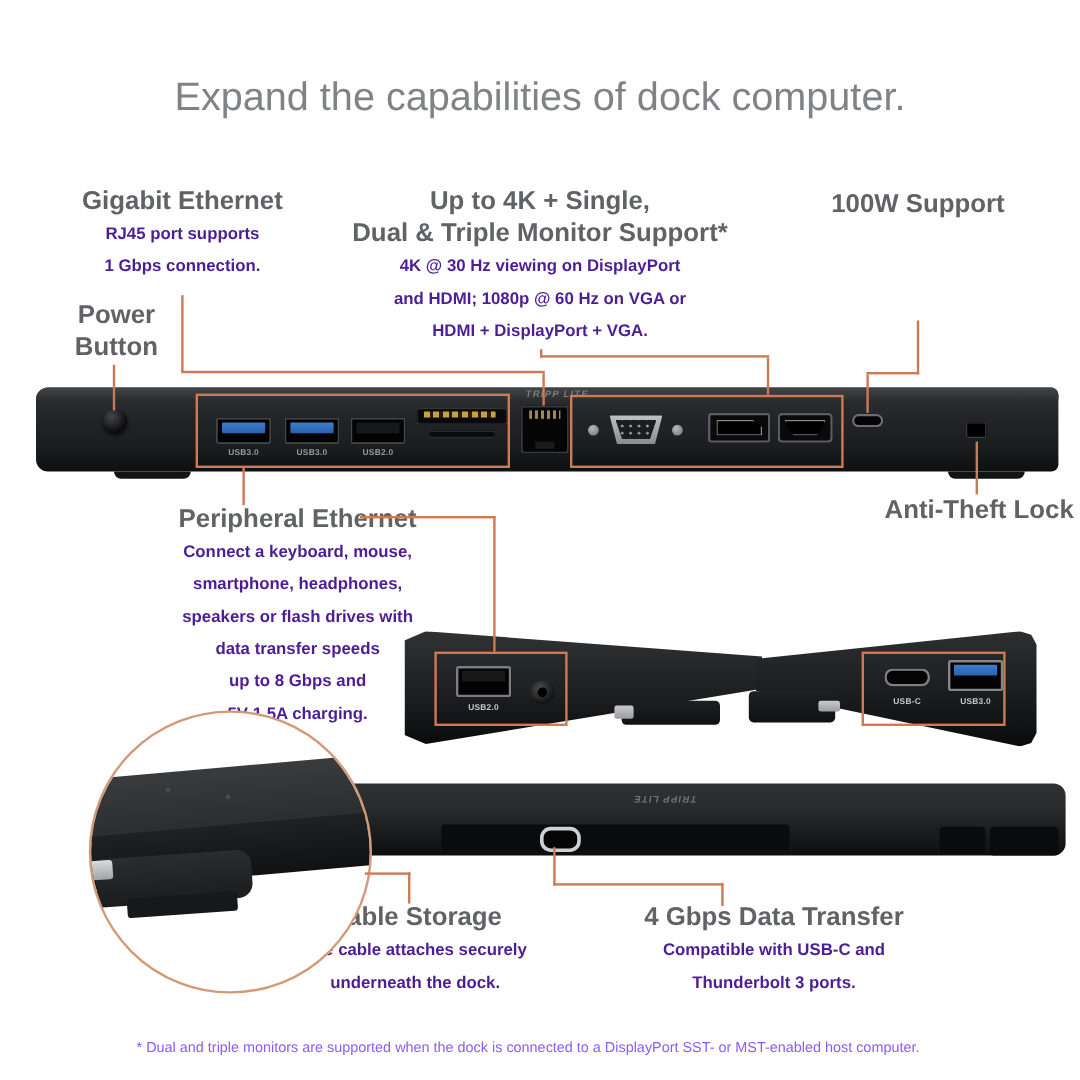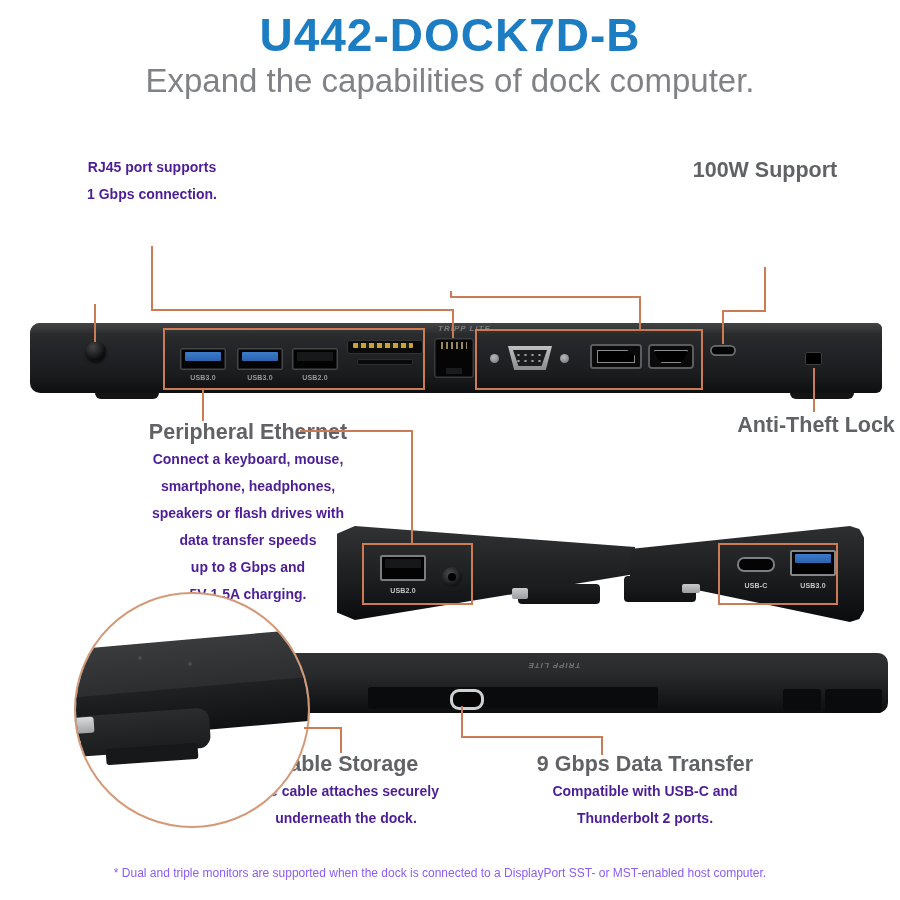--- a/index.html
+++ b/index.html
@@ -108,26 +108,37 @@
        background:linear-gradient(180deg,#d9dadc,#a2a3a6);}
   .mag .mstep{position:absolute;left:30px;top:152px;width:92px;height:16px;
        transform:rotate(-4deg);border-radius:3px;background:#17181a;}
   .mag .dot{position:absolute;width:4px;height:4px;border-radius:50%;background:#4a4b4d;}
 </style>
 </head>
 <body>
 
 <div class="canvas">
 
-  <div class="title">U442-DOCK7D-B</div>
   <div class="subtitle">Expand the capabilities of dock computer.</div>
 
   <div class="feat" style="left:40px;top:154px;width:224px">
+    <div class="fh">Gigabit Ethernet</div>
     <div class="fb">RJ45 port supports
 1 Gbps connection.</div>
+  </div>
+  <div class="feat" style="left:40px;top:249px;width:114px">
+    <div class="fh">Power
+Button</div>
+  </div>
+  <div class="feat" style="left:263px;top:154px;width:374px">
+    <div class="fh">Up to 4K + Single,
+Dual &amp; Triple Monitor Support*</div>
+    <div class="fb">4K @ 30 Hz viewing on DisplayPort
+and HDMI; 1080p @ 60 Hz on VGA or
+HDMI + DisplayPort + VGA.</div>
   </div>
   <div class="feat" style="left:648px;top:157px;width:234px">
     <div class="fh">100W Support</div>
   </div>
 
   <div class="feat" style="left:58px;top:419px;width:380px">
     <div class="fh">Peripheral Ethernet</div>
     <div class="fb">Connect a keyboard, mouse,
 smartphone, headphones,
 speakers or flash drives with
@@ -138,23 +149,23 @@
   <div class="feat" style="left:730px;top:412px;width:172px">
     <div class="fh">Anti-Theft Lock</div>
   </div>
 
   <div class="feat" style="left:225px;top:751px;width:242px">
     <div class="fh">Cable Storage</div>
     <div class="fb">The cable attaches securely
 underneath the dock.</div>
   </div>
   <div class="feat" style="left:515px;top:751px;width:260px">
-    <div class="fh">9 Gbps Data Transfer</div>
+    <div class="fh">4 Gbps Data Transfer</div>
     <div class="fb">Compatible with USB-C and
-Thunderbolt 2 ports.</div>
+Thunderbolt 3 ports.</div>
   </div>
 
   <div class="footnote">* Dual and triple monitors are supported when the dock is connected to a DisplayPort SST- or MST-enabled host computer.</div>
 
   <div class="dock">
     <div class="dock-topface"></div>
     <div class="pwr" style="left:56px;top:18px"></div>
 
     <div class="usb-a" style="left:150px;top:25px">
         <div class="tab tab-blue"></div>

